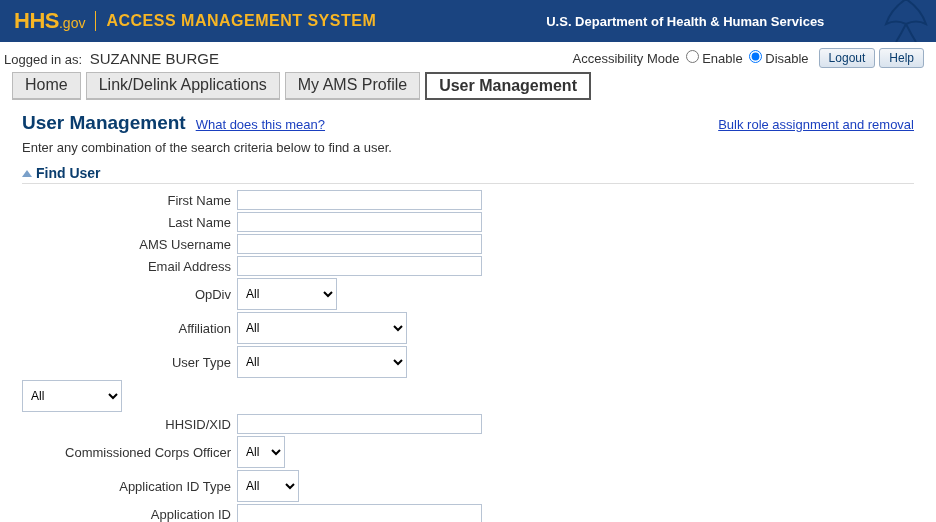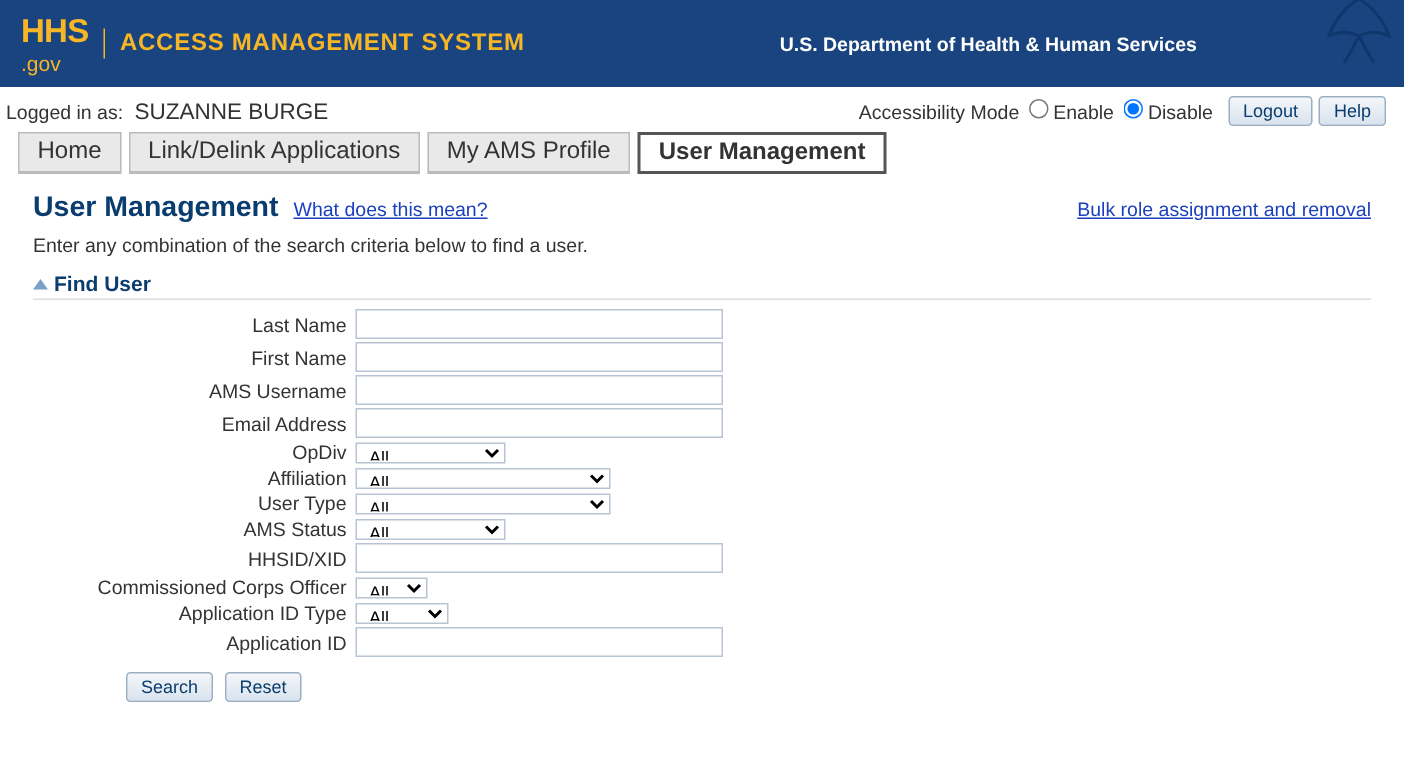--- a/index.html
+++ b/index.html
@@ -1,19 +1,19 @@
 <!DOCTYPE html>
 <html><head>
   <meta charset="utf-8">
   <style>
     * { box-sizing: border-box; margin: 0; padding: 0; }
     body { font-family: Verdana, Arial, sans-serif; font-size: 13px; background: #fff; color: #333; }
     
     .header-bar { background: #1a4480; color: #fff; display: flex; align-items: center; padding: 8px 14px; min-height: 42px; position: relative; overflow: hidden; }
-    .header-bar .logo-txt { display: flex; align-items: baseline; flex-direction: column; }
+    .header-bar .logo-txt { display: flex; align-items: baseline; }
     .logo-hhs { font-weight: bold; font-size: 22px; color: #f7b625; font-family: Arial, sans-serif; letter-spacing: -0.5px; }
     .logo-gov { font-size: 14px; color: #f7b625; font-family: Arial, sans-serif; }
     .logo-sep { display: inline-block; width: 1px; height: 20px; background: #f7b625; margin: 0 10px; vertical-align: middle; }
     .logo-sys { font-size: 16px; color: #f7b625; font-weight: bold; letter-spacing: 0.5px; }
     .dept { color: #fff; font-weight: bold; font-size: 13px; margin-left: 170px; }
     .eagle { position: absolute; right: 0; top: -6px; opacity: 0.8; }
     
     .statusbar { display: flex; align-items: center; padding: 6px 12px 4px 4px; font-size: 13px; }
     .statusbar .left { flex: 0 0 auto; }
     .statusbar .user { font-size: 15px; margin-left: 4px; }
@@ -33,21 +33,21 @@
     .link.bulk { margin-left: auto; }
     .instructions { font-size: 13px; color: #333; margin: 4px 0 10px 0; }
     
     .section-hdr { color: #0a3d6e; font-weight: bold; font-size: 14px; border-bottom: 1px solid #ddd; padding-bottom: 2px; margin-bottom: 6px; display: flex; align-items: center; }
     .section-hdr .tri { width: 0; height: 0; border-left: 5px solid transparent; border-right: 5px solid transparent; border-bottom: 7px solid #7aa0c9; margin-right: 4px; }
     
     .form-row { display: flex; align-items: center; margin: 2px 0; }
     .form-row .lbl { width: 215px; text-align: right; padding-right: 6px; font-size: 13px; color: #333; }
     .txt { border: 1px solid #b8c4d4; height: 20px; padding: 1px 4px; font-size: 12px; font-family: inherit; }
     .w-med { width: 245px; }
-    select.txt { height: 14px; background: #fff; }
+    select.txt { height: 32px; background: #fff; }
     .w-sm { width: 100px; }
     .w-ms { width: 170px; }
     .w-xxs { width: 48px; }
     .w-xs { width: 62px; }
     
     .action-row { margin: 10px 0 0 58px; }
   </style>
 </head>
 <body>
 
@@ -97,25 +97,25 @@
     <a class="link bulk">Bulk role assignment and removal</a>
   </div>
   <div class="instructions">Enter any combination of the search criteria below to find a user.</div>
 
   <div class="section-hdr">
     <span class="tri"></span>
     <span>Find User</span>
   </div>
 
   <div class="form-row">
-    <span class="lbl">Last Name</span>
+    <span class="lbl">First Name</span>
     <input class="txt w-med" value="" style="">
   </div>
   <div class="form-row">
-    <span class="lbl">First Name</span>
+    <span class="lbl">Last Name</span>
     <input class="txt w-med" value="" style="">
   </div>
   <div class="form-row">
     <span class="lbl">AMS Username</span>
     <input class="txt w-med" value="" style="">
   </div>
   <div class="form-row">
     <span class="lbl">Email Address</span>
     <input class="txt w-med" value="" style="">
   </div>
@@ -125,21 +125,20 @@
   </div>
   <div class="form-row">
     <span class="lbl">Affiliation</span>
     <select class="txt w-ms"><option>All</option></select>
   </div>
   <div class="form-row">
     <span class="lbl">User Type</span>
     <select class="txt w-ms"><option>All</option></select>
   </div>
   <div class="form-row">
-    <span class="lbl">AMS Status</span>
     <select class="txt w-sm"><option>All</option></select>
   </div>
   <div class="form-row">
     <span class="lbl">HHSID/XID</span>
     <input class="txt w-med" value="" style="">
   </div>
   <div class="form-row">
     <span class="lbl">Commissioned Corps Officer</span>
     <select class="txt w-xxs"><option>All</option></select>
   </div>

